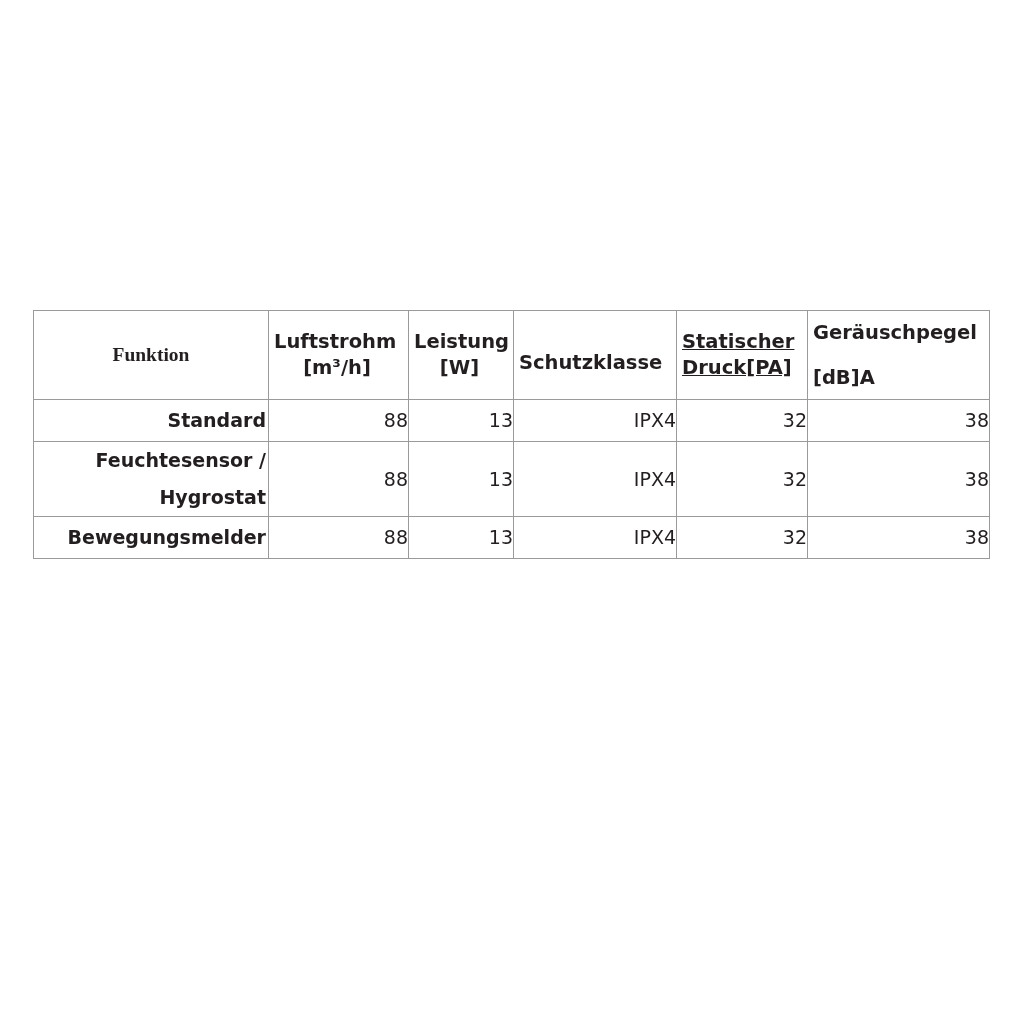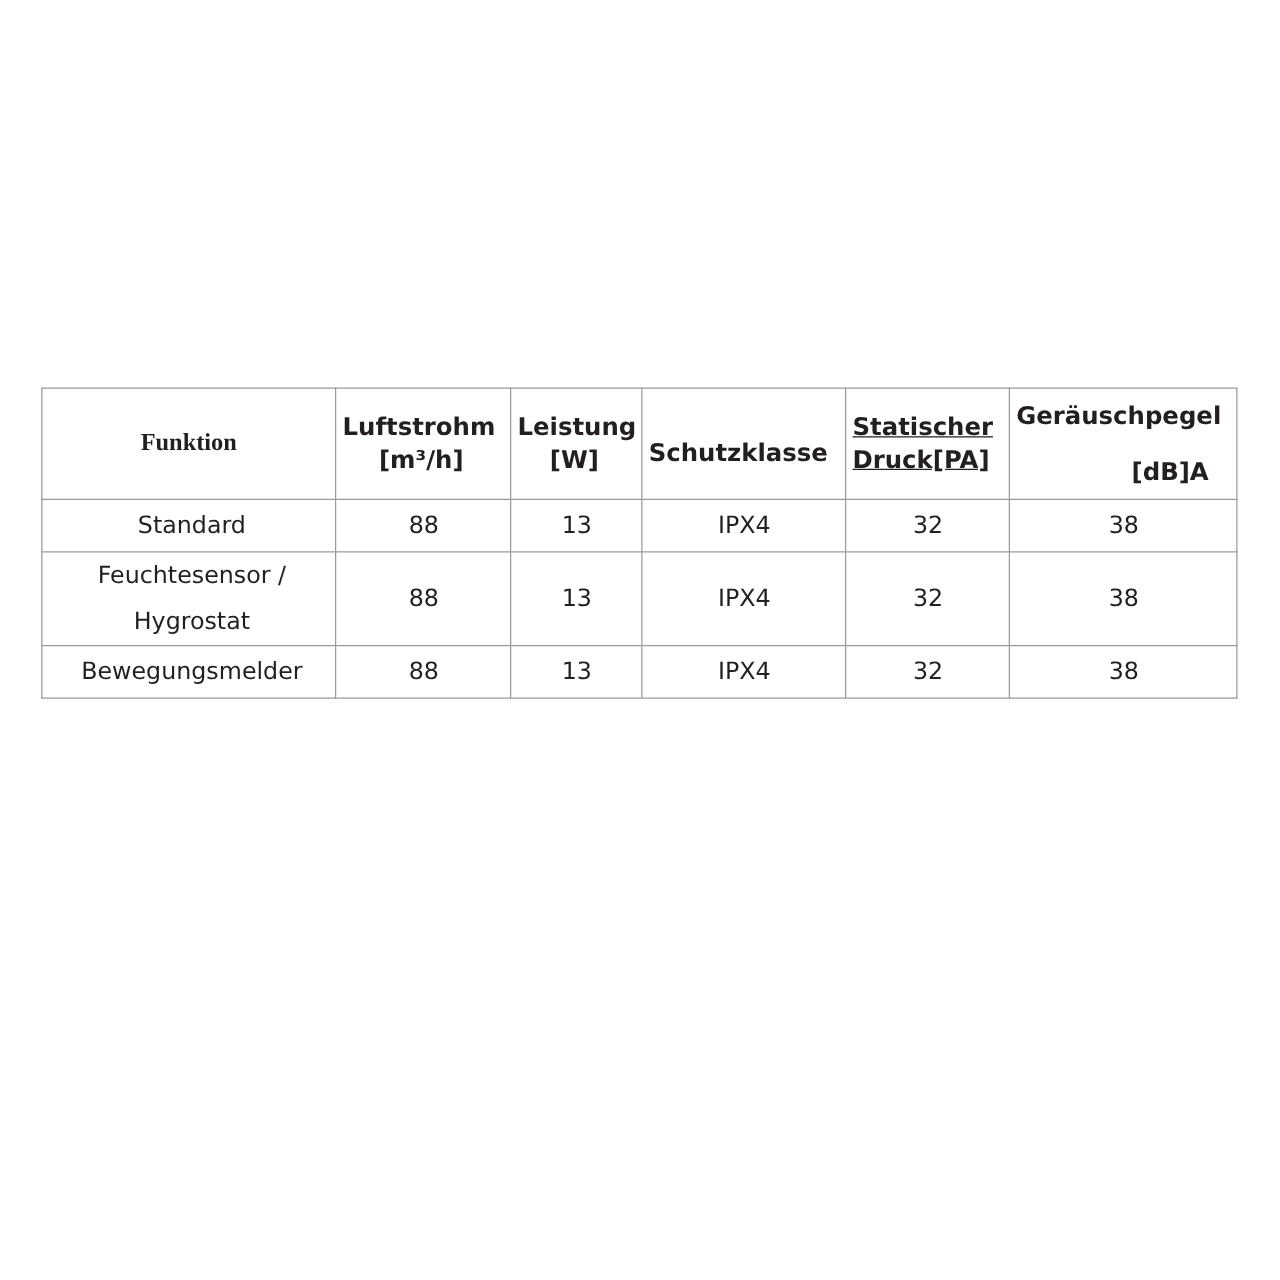--- a/index.html
+++ b/index.html
@@ -61,47 +61,47 @@
   thead th.th-schutz { text-align: left; padding-left: 5px; margin-left: 32px; }
   thead th.th-druck { text-align: left; padding-left: 5px; text-decoration: underline; }
   thead th.th-geraeusch { text-align: left; padding-left: 5px; }
 
   thead th.th-luft .hl2,
   thead th.th-leistung .hl2 {
     text-align: center;
     padding-right: 8px;
   }
   thead th.th-geraeusch .hl2 {
-    text-align: right;
+    text-align: left;
     padding-right: 22px;
     margin-top: 19px;
   }
   thead th.th-schutz .hl1 {
     position: relative;
     top: 8px;
   }
   thead th.th-druck .hl1,
   thead th.th-druck .hl2 { text-align: left; }
 
   tbody td {
     font-size: 19px;
     line-height: 27px;
     color: #231f20;
   }
 
   tbody td.label {
-    font-weight: normal;
+    font-weight: bold;
     padding-left: 7px;
     padding-right: 2px;
-    text-align: center;
+    text-align: right;
   }
   tbody td.val {
     font-weight: normal;
     padding-left: 1px;
-    text-align: center;
+    text-align: right;
   }
   tbody td .line { display: block; }
 
   tr.r-standard td { height: 41px; }
   tr.r-standard12v td { height: 62px; }
   tr.r-nachlauf td { height: 41px; }
   tr.r-feuchte td { height: 62px; }
   tr.r-bewegung td { height: 41px; }
 
   tbody td.label.two-line { line-height: 37px; }

